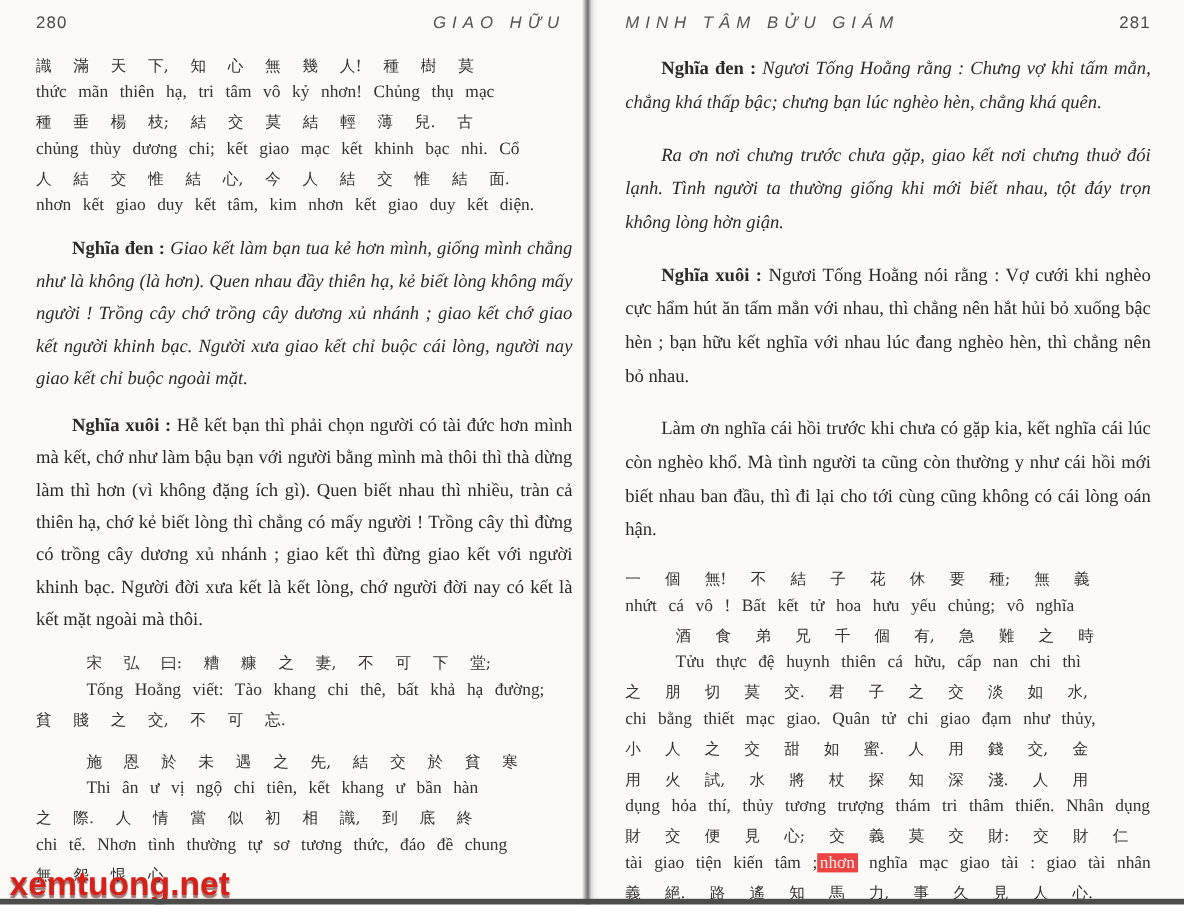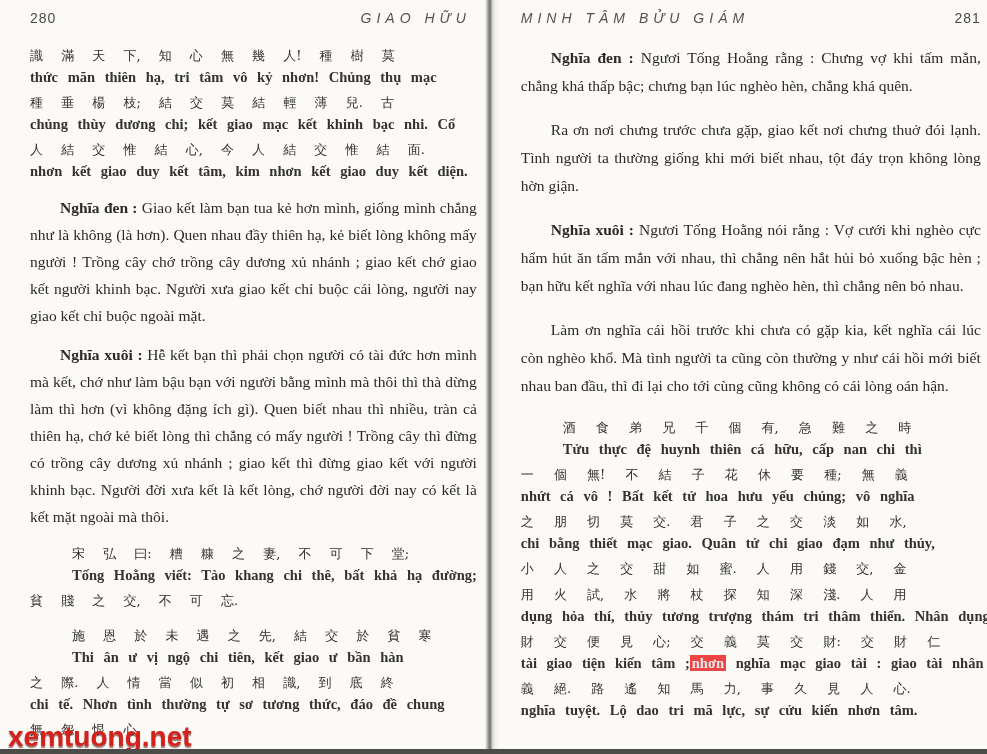--- a/index.html
+++ b/index.html
@@ -24,31 +24,31 @@
   .verse{margin:0 0 12px 0;}
   .pair{margin-bottom:3px;}
   .cn-line{
     font-size:13px;line-height:23px;word-spacing:14px;
     white-space:nowrap;color:#34332f;
     font-family:"DejaVu Serif","Liberation Serif",serif;
   }
   .page.right .cn-line{word-spacing:16px;}
   .vn-line{
     font-size:14.5px;line-height:21px;word-spacing:6px;
-    color:#33322e;white-space:nowrap;font-weight:bold;
+    color:#33322e;white-space:nowrap;
   }
   .vindent{text-indent:42px;}
   
   .para{
     margin:4px 0 12px 0;font-size:15.5px;line-height:27px;
     text-align:justify;text-indent:30px;
   }
   .page.right .para{line-height:28px;margin-bottom:16px;}
   .para .lbl{font-weight:bold;font-style:normal;}
-  .italic{}
+  .italic{font-style:italic;}
   .hl{background:#ef4444;color:#efeeea;padding:0 2px;font-style:normal;}
   
   .gutter{
     position:absolute;left:485px;top:0;bottom:0;width:14px;
     background:linear-gradient(to right,
       rgba(0,0,0,0) 0%, rgba(40,40,40,0.55) 28%, rgba(40,40,40,0.65) 36%,
       rgba(120,120,120,0.25) 55%, rgba(180,180,180,0.12) 75%, rgba(0,0,0,0) 100%);
   }
   .watermark{
     position:absolute;left:8px;bottom:1px;
@@ -97,21 +97,21 @@
           <div class="vn-line vindent">Tống Hoằng viết: Tào khang chi thê, bất khả hạ đường;</div>
         </div>
         <div class="pair">
           <div class="cn-line">貧 賤 之 交, 不 可 忘.</div>
         </div>
       </div>
 
       <div class="verse">
         <div class="pair">
           <div class="cn-line vindent">施 恩 於 未 遇 之 先, 結 交 於 貧 寒</div>
-          <div class="vn-line vindent">Thi ân ư vị ngộ chi tiên, kết giao ư bần hàn</div>
+          <div class="vn-line vindent">Thi ân ư vị ngộ chi tiên, kết khang ư bần hàn</div>
         </div>
         <div class="pair">
           <div class="cn-line">之 際. 人 情 當 似 初 相 識, 到 底 終</div>
           <div class="vn-line">chi tế. Nhơn tình thường tự sơ tương thức, đáo đề chung</div>
         </div>
         <div class="pair">
           <div class="cn-line">無 怨 恨 心.</div>
 
         </div>
       </div>
@@ -126,26 +126,26 @@
       <p class="para"><b class="lbl">Nghĩa đen :</b><span class="italic"> Ngươi Tống Hoằng rằng : Chưng vợ khi tấm mẳn, chẳng khá thấp bậc; chưng bạn lúc nghèo hèn, chẳng khá quên.</span></p>
 
       <p class="para italic">Ra ơn nơi chưng trước chưa gặp, giao kết nơi chưng thuở đói lạnh. Tình người ta thường giống khi mới biết nhau, tột đáy trọn không lòng hờn giận.</p>
 
       <p class="para"><b class="lbl">Nghĩa xuôi :</b><span> Ngươi Tống Hoằng nói rằng : Vợ cưới khi nghèo cực hẩm hút ăn tấm mẳn với nhau, thì chẳng nên hắt hủi bỏ xuống bậc hèn ; bạn hữu kết nghĩa với nhau lúc đang nghèo hèn, thì chẳng nên bỏ nhau.</span></p>
 
       <p class="para">Làm ơn nghĩa cái hồi trước khi chưa có gặp kia, kết nghĩa cái lúc còn nghèo khổ. Mà tình người ta cũng còn thường y như cái hồi mới biết nhau ban đầu, thì đi lại cho tới cùng cũng không có cái lòng oán hận.</p>
 
       <div class="verse">
         <div class="pair">
+          <div class="cn-line">一 個 無! 不 結 子 花 休 要 種; 無 義</div>
+          <div class="vn-line">nhứt cá vô ! Bất kết tử hoa hưu yếu chủng; vô nghĩa</div>
+        </div>
+        <div class="pair">
           <div class="cn-line vindent">酒 食 弟 兄 千 個 有, 急 難 之 時</div>
           <div class="vn-line vindent">Tửu thực đệ huynh thiên cá hữu, cấp nan chi thì</div>
-        </div>
-        <div class="pair">
-          <div class="cn-line">一 個 無! 不 結 子 花 休 要 種; 無 義</div>
-          <div class="vn-line">nhứt cá vô ! Bất kết tử hoa hưu yếu chủng; vô nghĩa</div>
         </div>
         <div class="pair">
           <div class="cn-line">之 朋 切 莫 交. 君 子 之 交 淡 如 水,</div>
           <div class="vn-line">chi bằng thiết mạc giao. Quân tử chi giao đạm như thủy,</div>
         </div>
         <div class="pair">
           <div class="cn-line">小 人 之 交 甜 如 蜜. 人 用 錢 交, 金</div>
         </div>
         <div class="pair">
           <div class="cn-line">用 火 試, 水 將 杖 探 知 深 淺. 人 用</div>

